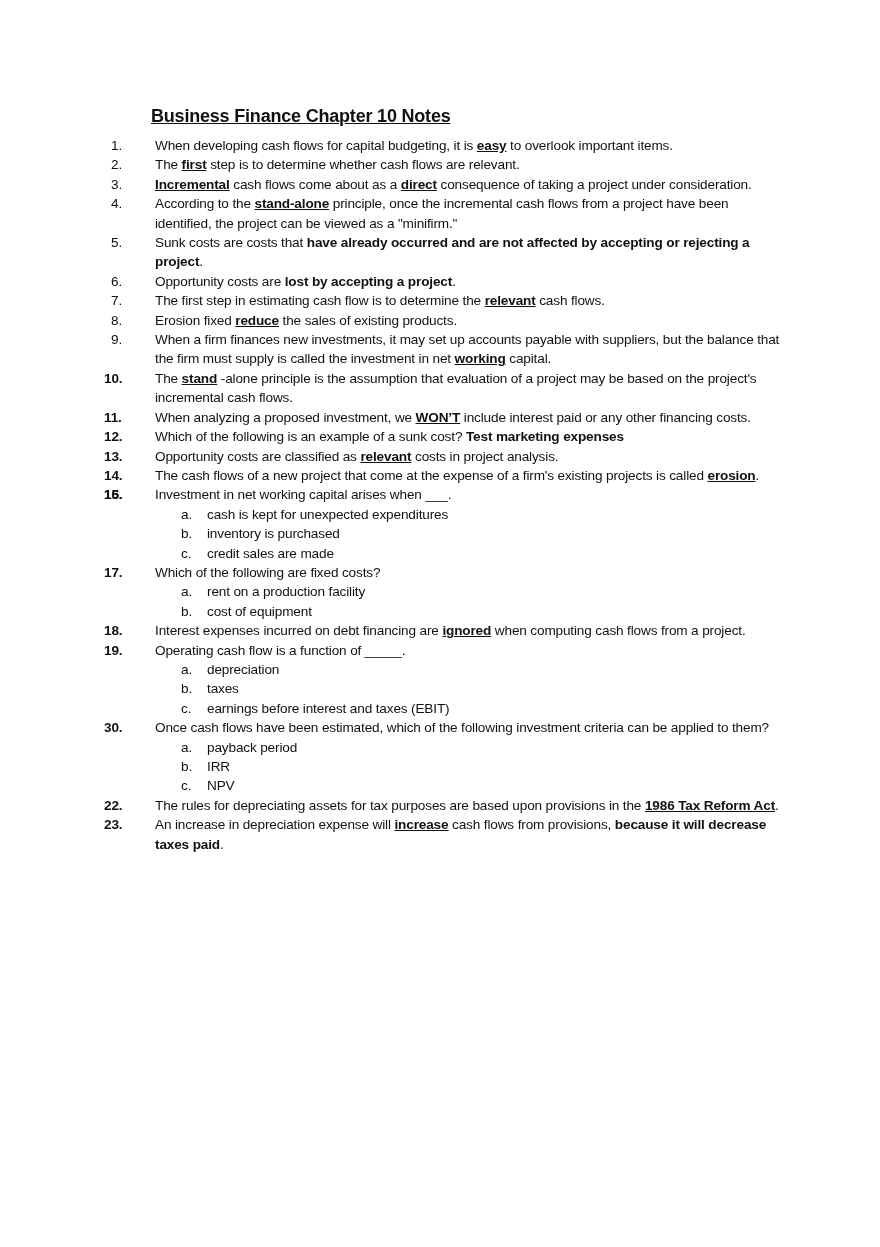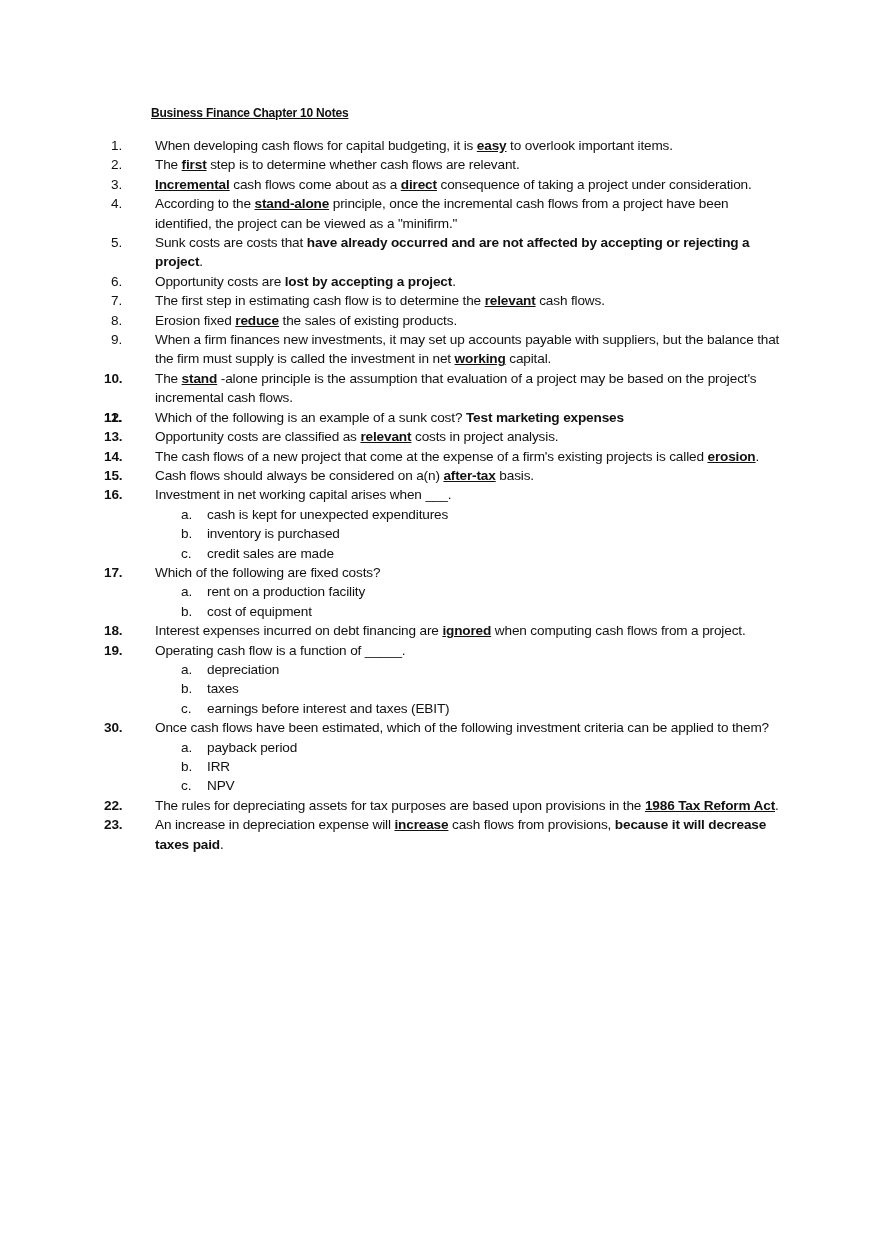--- a/index.html
+++ b/index.html
@@ -1,19 +1,19 @@
 <!DOCTYPE html>
 <html><head>
 <meta charset="utf-8">
 <style>
   html, body { margin: 0; padding: 0; background: #ffffff; }
   body { width: 880px; height: 1247px; position: relative; overflow: hidden;
          font-family: "Liberation Sans", "DejaVu Sans", sans-serif; color: #111; }
   .page { position: absolute; left: 0; top: 0; width: 880px; height: 1247px; background: #fff; }
-  .title { position: absolute; left: 104px; top: 106px; font-size: 12px; font-weight: bold;
+  .title { position: absolute; left: 104px; top: 106px; font-size: 18px; font-weight: bold;
            text-decoration: underline; letter-spacing: -0.2px; padding-left: 47px; }
   ol.items { position: absolute; left: 104px; top: 136px; width: 680px; margin: 0; padding: 0;
              list-style: none; font-size: 13.6px; line-height: 19.4px; letter-spacing: -0.15px; }
   ol.items > li { position: relative; padding-left: 51px; }
   .num { position: absolute; left: 0; width: 46px; text-align: left; padding-left: 7px; box-sizing: border-box; }
   ol.items > li.two-digit .num { padding-left: 0; font-weight: bold; }
   ul.subs { list-style: none; margin: 0; padding: 0; }
   ul.subs > li { position: relative; padding-left: 52px; }
   .sublbl { position: absolute; left: 26px; }
   .b { font-weight: bold; }
@@ -60,36 +60,36 @@
       <li>
     <span class="num">9.</span>
     <span class="body"><span>When a firm finances new investments, it may set up accounts payable with suppliers, but the balance that the firm must supply is called the investment in net </span><span class="b u">working</span><span> capital.</span></span>
   </li>
       <li class="two-digit">
     <span class="num">10.</span>
     <span class="body"><span>The </span><span class="b u">stand</span><span> -alone principle is the assumption that evaluation of a project may be based on the project's incremental cash flows.</span></span>
   </li>
       <li class="two-digit">
     <span class="num">11.</span>
+    <span class="body"><span>When analyzing a proposed investment, we </span><span class="b u">WON’T</span><span> include interest paid or any other financing costs.</span></span>
   </li>
       <li class="two-digit">
     <span class="num">12.</span>
     <span class="body"><span>Which of the following is an example of a sunk cost? </span><span class="b">Test marketing expenses</span></span>
   </li>
       <li class="two-digit">
     <span class="num">13.</span>
     <span class="body"><span>Opportunity costs are classified as </span><span class="b u">relevant</span><span> costs in project analysis.</span></span>
   </li>
       <li class="two-digit">
     <span class="num">14.</span>
     <span class="body"><span>The cash flows of a new project that come at the expense of a firm's existing projects is called </span><span class="b u">erosion</span><span>.</span></span>
   </li>
       <li class="two-digit">
     <span class="num">15.</span>
-    <span class="body"><span>Cash flows should always be considered on a(n) </span><span class="b u">after-tax</span><span> basis.</span></span>
   </li>
       <li class="two-digit">
     <span class="num">16.</span>
     <span class="body"><span>Investment in net working capital arises when ___.</span></span>
   <ul class="subs">
           <li>
     <span class="sublbl">a.</span>
     <span>cash is kept for unexpected expenditures</span>
   </li>
           <li>

